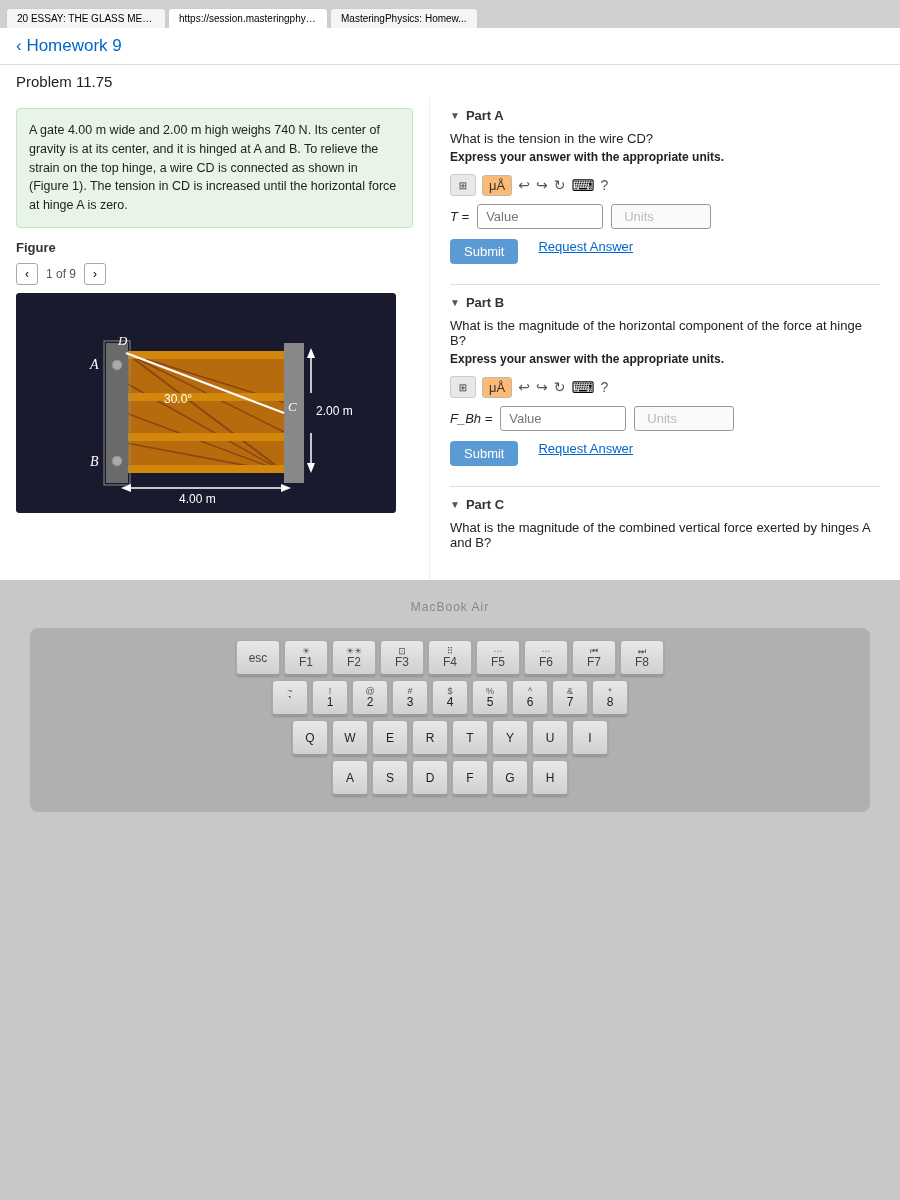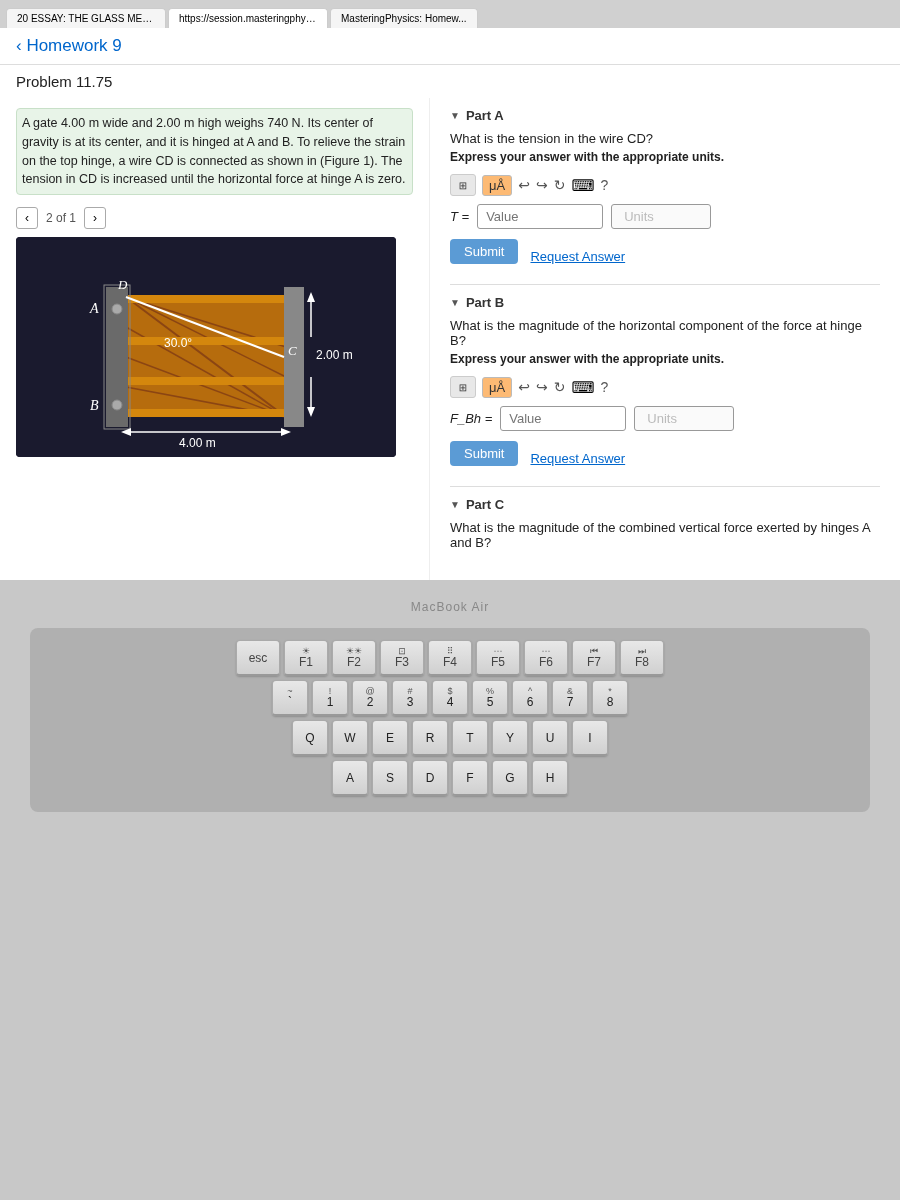--- a/index.html
+++ b/index.html
@@ -70,21 +70,21 @@
       width: 430px;
       flex-shrink: 0;
       padding: 10px 16px;
       border-right: 1px solid #eee;
     }
 
     .problem-description {
       background: #e8f4e8;
       border: 1px solid #c8e0c8;
       border-radius: 4px;
-      padding: 5px;
+      padding: 12px;
       font-size: 12.5px;
       line-height: 1.5;
       color: #222;
       margin-bottom: 12px;
     }
 
     .figure-label {
       font-size: 13px;
       font-weight: bold;
       color: #333;
@@ -257,22 +257,22 @@
       background: none;
       border: none;
       color: #0066cc;
       font-size: 13px;
       cursor: pointer;
       text-decoration: underline;
     }
 
     .submit-row {
       display: flex;
-      align-items: flex-end;
-      gap: 12px;
+      align-items: flex-start;
+      gap: 20px;
       margin-bottom: 14px;
     }
 
     hr.divider {
       border: none;
       border-top: 1px solid #ddd;
       margin: 10px 0;
     }
 
     
@@ -356,23 +356,24 @@
 
 <div class="main-content">
   <div class="top-nav">‹ Homework 9</div>
   <div class="problem-title">Problem 11.75</div>
 
   <div class="content-area">
 
     <div class="left-panel">
       <div class="problem-description">A gate 4.00 m wide and 2.00 m high weighs 740 N. Its center of gravity is at its center, and it is hinged at A and B. To relieve the strain on the top hinge, a wire CD is connected as shown in (Figure 1). The tension in CD is increased until the horizontal force at hinge A is zero.</div>
 
+      <div class="figure-label">Figure</div>
       <div class="figure-controls">
         <button>‹</button>
-        <span>2 of 1</span>
+        <span>1 of 9</span>
         <button>›</button>
       </div>
 
       <div class="figure-diagram">
         <svg class="figure-svg" viewBox="0 0 380 220" xmlns="http://www.w3.org/2000/svg">
 
           <rect width="380" height="220" fill="#1a1a2e"></rect>
 
           <rect x="110" y="60" width="160" height="120" fill="#c8760a" opacity="0.9"></rect>
 

